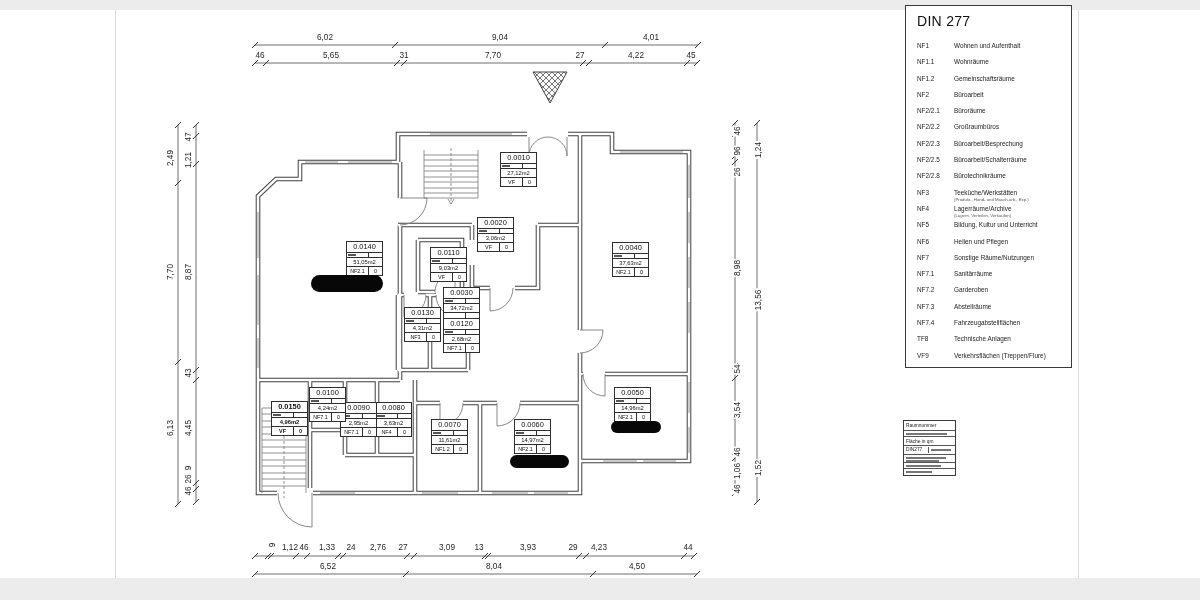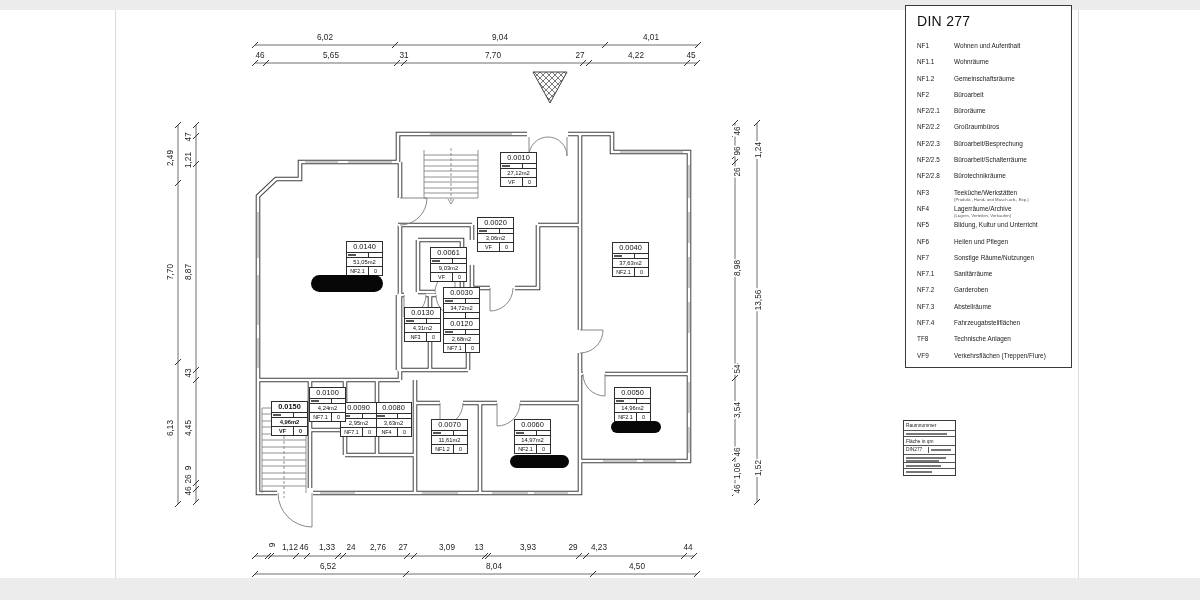--- a/index.html
+++ b/index.html
@@ -272,21 +272,21 @@
       <div class="stamp" style="left: 309px; top: 387px;">
         <div class="s-num">0.0100</div>
         <div class="s-thin"></div>
         <div class="s-area">4,24m2</div>
         <div class="s-class">
           <span class="s-din">NF7.1</span>
           <span class="s-val">0</span>
         </div>
       </div>
       <div class="stamp" style="left: 430px; top: 247px;">
-        <div class="s-num">0.0061</div>
+        <div class="s-num">0.0110</div>
         <div class="s-thin"></div>
         <div class="s-area">9,03m2</div>
         <div class="s-class">
           <span class="s-din">VF</span>
           <span class="s-val">0</span>
         </div>
       </div>
       <div class="stamp" style="left: 443px; top: 318px;">
         <div class="s-num">0.0120</div>
         <div class="s-thin"></div>

